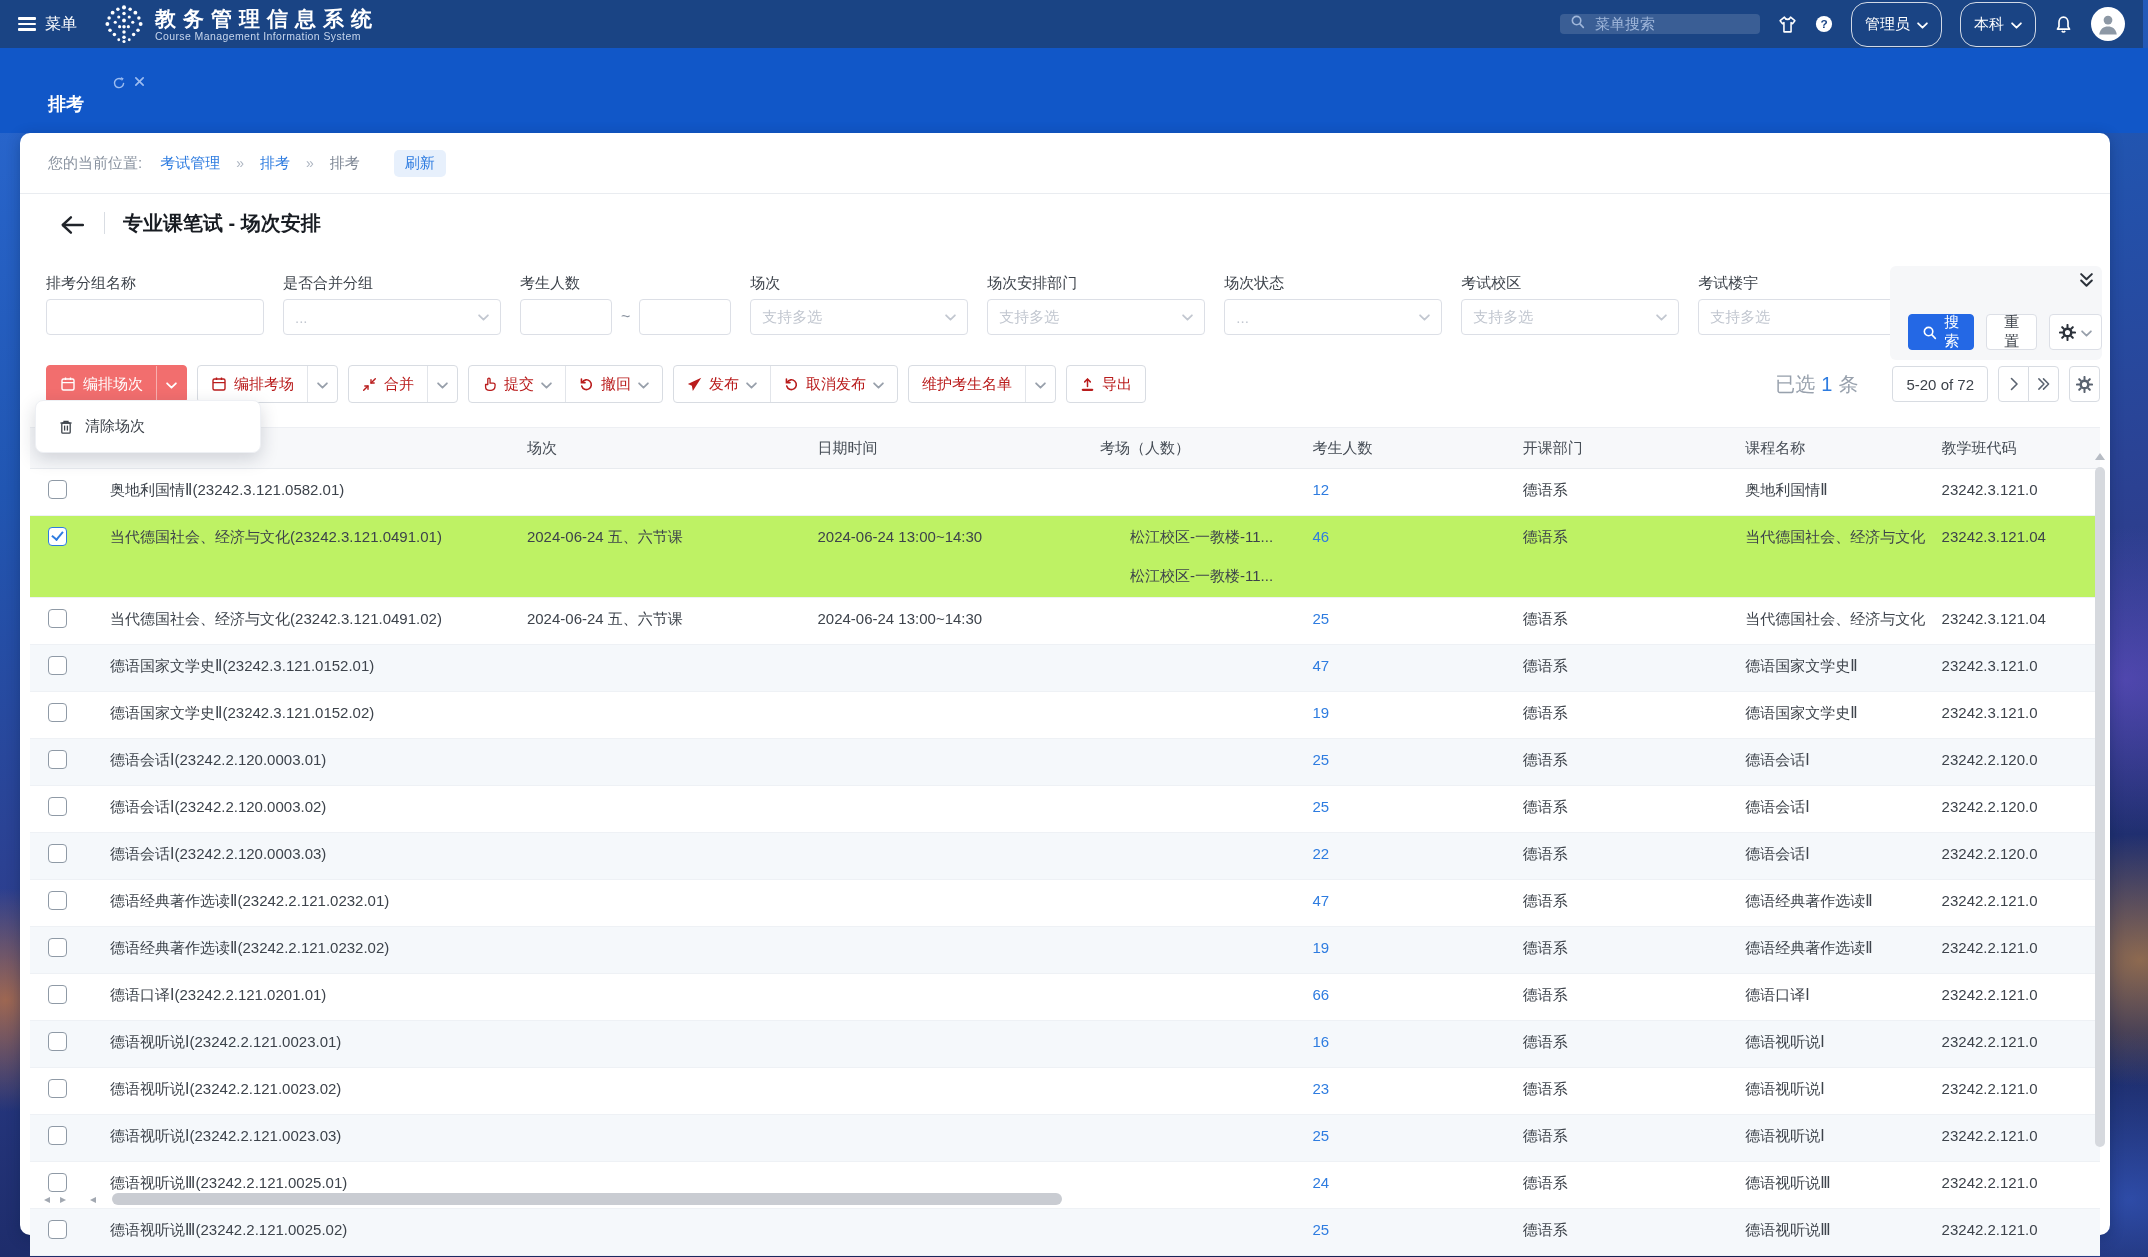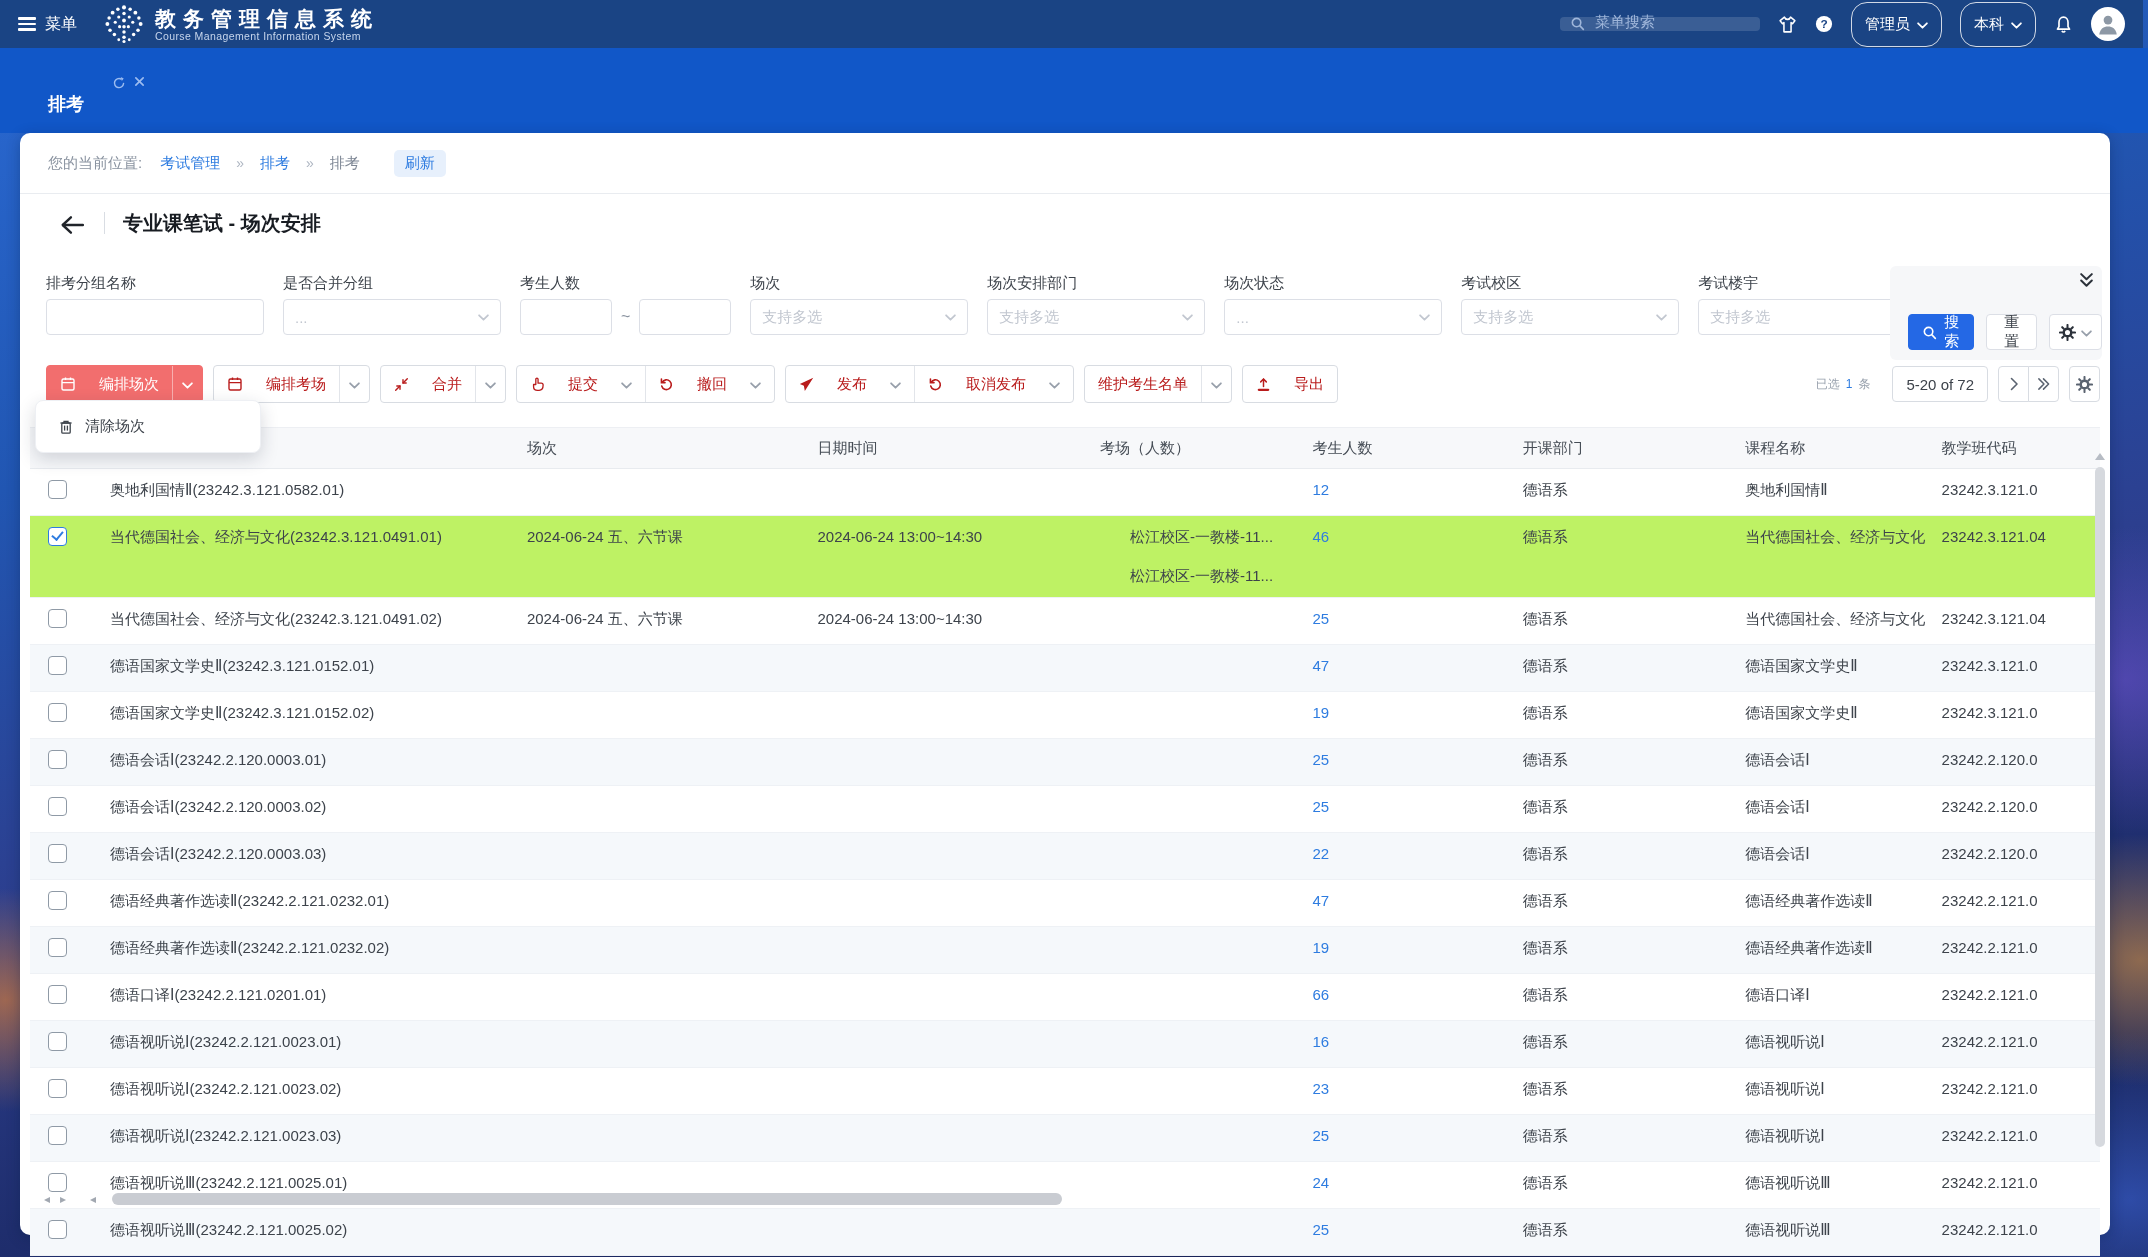--- a/index.html
+++ b/index.html
@@ -16,21 +16,21 @@
   
   .topbar{position:absolute;top:0;left:0;right:5px;height:48px;background:#1a4484;display:flex;align-items:center;color:#fff;padding:0 18px;box-sizing:border-box;z-index:30}
   .menu-toggle{display:flex;align-items:center;gap:9px;cursor:pointer}
   .burger i{display:block;width:18px;height:2.5px;background:#fff;margin:3px 0;border-radius:1px}
   .menu-toggle span.lbl{font-size:16px}
   .brand{display:flex;align-items:center;gap:10px;margin-left:26px}
   .logo{width:42px;height:42px}
   .titles .t1{font-size:21px;font-weight:bold;letter-spacing:7px;line-height:23px}
   .titles .t2{font-size:10.5px;color:#c6d5ec;letter-spacing:.4px}
   .top-right{margin-left:auto;display:flex;align-items:center;gap:18px}
-  .top-search{display:flex;align-items:flex-end;gap:8px;width:200px;height:14px;background:rgba(255,255,255,.14);border-radius:4px;padding:0 10px;box-sizing:border-box}
+  .top-search{display:flex;align-items:flex-start;gap:8px;width:200px;height:20px;background:rgba(255,255,255,.14);border-radius:4px;padding:0 10px;box-sizing:border-box}
   .top-search input{background:transparent;border:none;outline:none;color:#fff;font-size:15px;width:150px;font-family:inherit}
   .top-search input::placeholder{color:#9fb6da}
   .top-search .ic{color:#9fb6da}
   .top-ic{color:#fff;cursor:pointer;display:flex;align-items:center}
   .pill{display:flex;align-items:center;gap:7px;border:1.5px solid rgba(255,255,255,.8);border-radius:16px;padding:12px 13px;font-size:15px;cursor:pointer}
   .avatar{width:34px;height:34px;border-radius:50%;background:#fff;display:flex;align-items:center;justify-content:center;overflow:hidden;cursor:pointer}
   
   .tabbar{position:absolute;top:48px;left:0;right:0;height:85px;background:#1157c8;z-index:5}
   .tab-tools{position:absolute;left:112px;top:28px;display:flex;gap:8px;color:#9cbcf0}
   .tab-tools span{cursor:pointer}
@@ -65,31 +65,31 @@
   .filter-actions{position:absolute;right:8px;top:14px;width:212px;height:94px;background:#f6f7f9;border-radius:6px}
   .collapse-ic{position:absolute;top:2px;right:4px;color:#2b313a;cursor:pointer;padding:4px}
   .fa-buttons{position:absolute;left:18px;bottom:10px;display:flex;gap:12px}
   .btn{height:36px;border-radius:4px;border:1px solid #dcdfe6;background:#fff;font-size:15px;color:#3d434b;display:inline-flex;align-items:center;gap:6px;padding:0 13px;cursor:pointer;font-family:inherit}
   .btn.primary{background:#2468e5;border-color:#2468e5;color:#fff}
   .btn.icon-btn{padding:0 9px;gap:5px;color:#2b313a}
   
   .toolbar{display:flex;align-items:center;padding:0 10px 0 26px;margin-top:20px;position:relative}
   .toolbar-buttons{display:flex;gap:10px;flex:1}
   .tgroup{display:inline-flex;border:1px solid #d8dce2;border-radius:4px;background:#fff;height:38px;box-sizing:border-box;overflow:hidden;font-size:15px;color:#b91c1c}
-  .tgroup .seg{display:inline-flex;align-items:center;gap:23px;padding:0 13px;cursor:pointer;border-left:1px solid #e2e5ea}
+  .tgroup .seg{display:inline-flex;align-items:center;gap:7px;padding:0 13px;cursor:pointer;border-left:1px solid #e2e5ea}
   .tgroup .seg:first-child{border-left:none}
   .tgroup .caretseg{padding:0 9px;color:#8a93a0}
   .tgroup.danger{background:#f26e6e;border-color:#f26e6e;color:#fff}
   .tgroup.danger .seg{border-left-color:rgba(255,255,255,.45)}
   .tgroup.danger .caretseg{color:#fff}
   .tcaret{color:#98a0ab;display:flex;margin-top:2px}
   .tgroup.danger .tcaret{color:#fff}
   .tic{display:flex;align-items:center}
   .toolbar-right{display:flex;align-items:center;gap:10px}
-  .sel-info{color:#98a1ad;font-size:12px;margin-right:12px}
+  .sel-info{color:#98a1ad;font-size:20px;margin-right:24px}
   .sel-count{color:#2e7ce0;margin:0 6px}
   .page-box{border:1px solid #d8dce2;border-radius:4px;height:36px;display:flex;align-items:center;padding:0 13px;font-size:15px;color:#3d434b;box-sizing:border-box}
   .pg-group{display:flex}
   .pg-btn{width:31px;height:36px;border:1px solid #d8dce2;background:#fff;display:flex;align-items:center;justify-content:center;color:#5a6370;cursor:pointer;box-sizing:border-box}
   .pg-group .pg-btn:first-child{border-radius:4px 0 0 4px}
   .pg-group .pg-btn:last-child{border-radius:0 4px 4px 0;margin-left:-1px}
   .pg-btn.single{border-radius:4px}
   
   .context-menu{position:absolute;left:15px;top:267px;width:224px;background:#fff;border-radius:8px;border:1px solid #eef0f4;box-shadow:0 6px 18px rgba(30,40,60,.18);padding:6px 0;z-index:25}
   .cm-item{display:flex;align-items:center;gap:11px;padding:10px 16px 10px 22px;font-size:15px;color:#3d434b;cursor:pointer}

